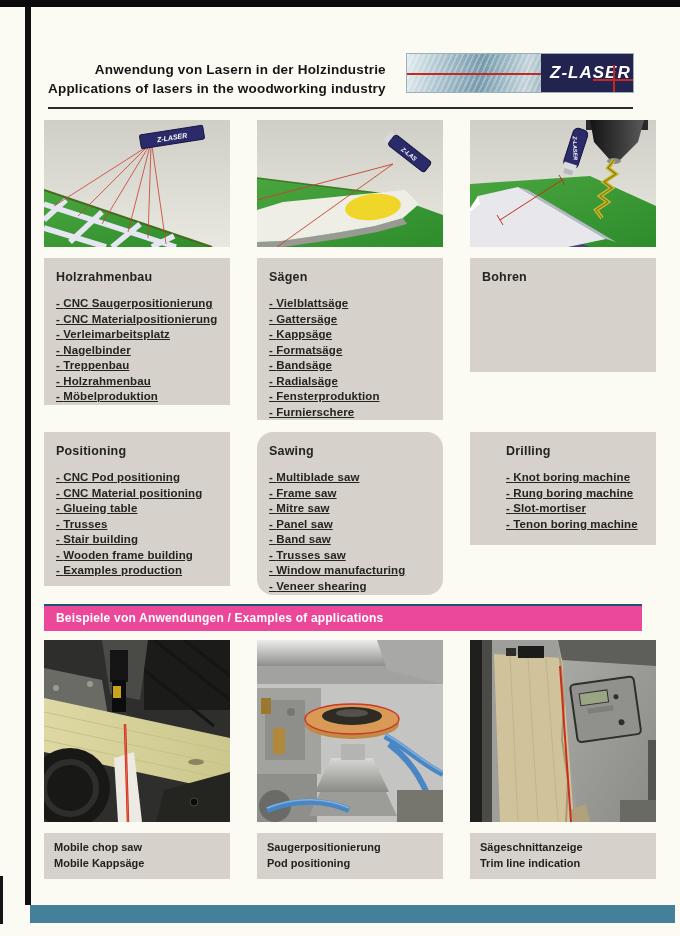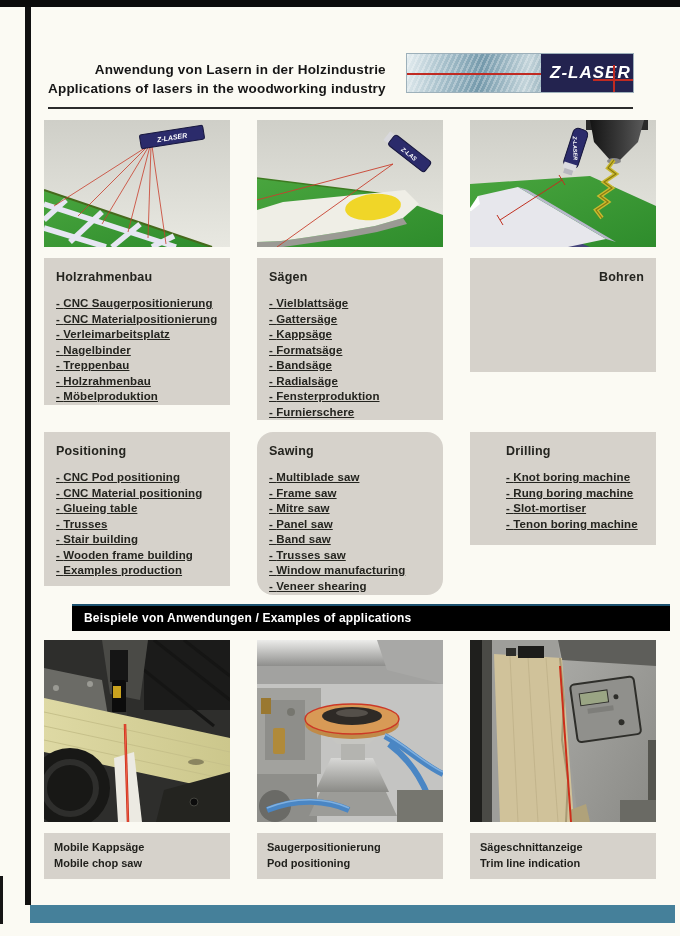--- a/index.html
+++ b/index.html
@@ -32,29 +32,29 @@
   .photo{position:absolute;top:640px;width:186px;height:182px;}
   .col0{left:44px;} .col1{left:257px;} .col2{left:470px;}
 
   
   .box{position:absolute;width:186px;background:#d6d2cb;color:#24241f;padding:12px 12px 0;box-sizing:border-box;overflow:hidden;}
   .box-heading{font-size:12.5px;font-weight:bold;letter-spacing:.2px;margin:0 0 12px 0;}
   .list-item{font-size:11.5px;font-weight:bold;line-height:15.5px;letter-spacing:.1px;text-decoration:underline;}
   .list-item::before{content:"- ";}
   #box-de-0{left:44px;top:258px;height:147px;}
   #box-de-1{left:257px;top:258px;height:162px;}
-  #box-de-2{left:470px;top:258px;height:114px;text-align:right;}
+  #box-de-2{left:470px;top:258px;height:114px;}
   #box-en-0{left:44px;top:432px;height:154px;}
   #box-en-1{left:257px;top:432px;height:163px;border-radius:16px;}
   #box-en-2{left:470px;top:432px;height:113px;padding-left:36px;}
 
   
-  .banner{position:absolute;left:44px;top:604px;width:598px;height:27px;background:#000000;
+  .banner{position:absolute;left:44px;top:604px;width:598px;height:27px;background:#ec4899;
     border-top:2px solid #1d5270;box-sizing:border-box;color:#fff;font-size:12px;font-weight:bold;
-    line-height:24px;padding-left:12px;letter-spacing:.2px;margin-left:28px;}
+    line-height:24px;padding-left:12px;letter-spacing:.2px;}
 
   
   .caption{position:absolute;top:833px;width:186px;height:46px;background:#d6d2cb;color:#1f1f1b;
     padding:7px 10px 0;box-sizing:border-box;font-size:11px;font-weight:bold;line-height:15.5px;}
 
   
   .footer-bar{position:absolute;left:30px;top:905px;width:645px;height:18px;background:#45809a;}
 
   svg text{font-family:"Liberation Sans",sans-serif;}
 </style>
@@ -346,22 +346,22 @@
         <line x1="76" y1="18" x2="88" y2="182"></line>
     </g>
     <polyline points="90,18 94,60 92,100 98,140 96,182" fill="none" stroke="#a89a74" stroke-width="2"></polyline>
     <rect x="48" y="6" width="26" height="12" fill="#1c1c1a"></rect>
     <rect x="36" y="8" width="10" height="8" fill="#2e2e2a"></rect>
     <polygon points="100,170 116,164 120,182 102,182" fill="#b0a27a"></polygon>
     <line x1="90" y1="26" x2="101" y2="182" stroke="#cc2e1a" stroke-width="2"></line>
   </svg>
 
   <div class="caption col0">
+    <div>Mobile chop saw</div>
     <div>Mobile Kappsäge</div>
-    <div>Mobile chop saw</div>
   </div>
   <div class="caption col1">
     <div>Saugerpositionierung</div>
     <div>Pod positioning</div>
   </div>
   <div class="caption col2">
     <div>Sägeschnittanzeige</div>
     <div>Trim line indication</div>
   </div>
 

